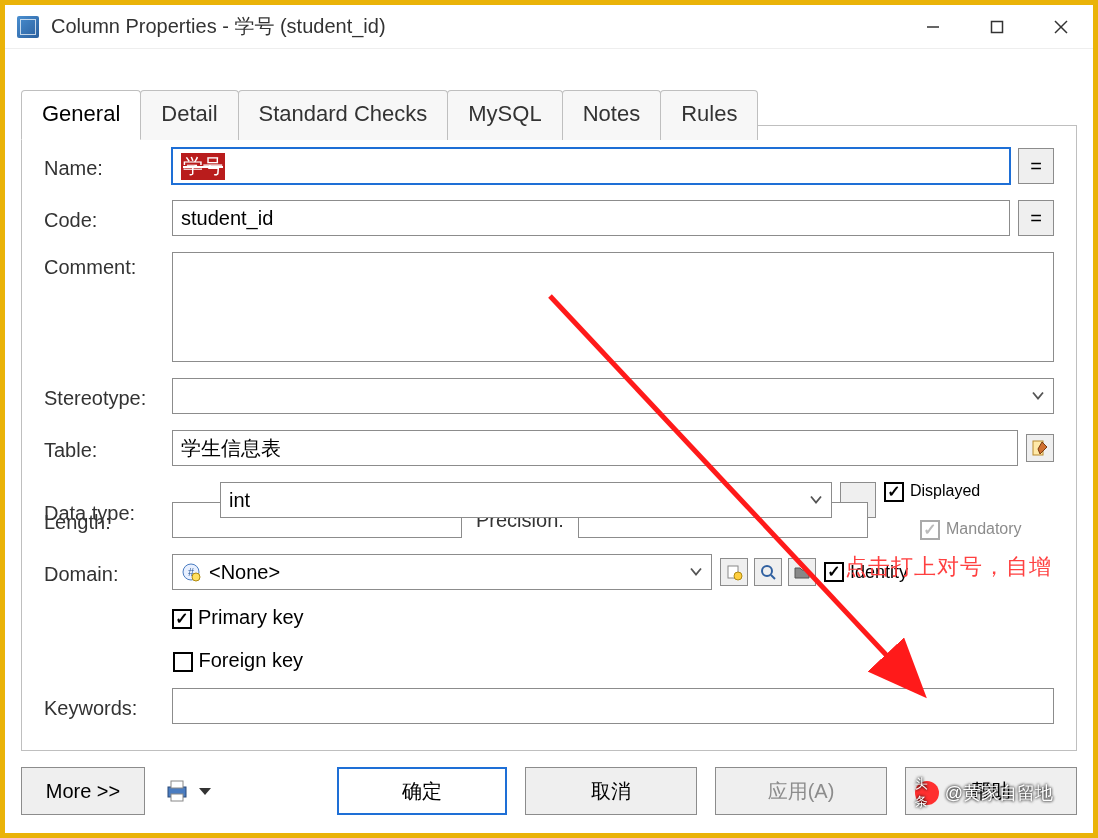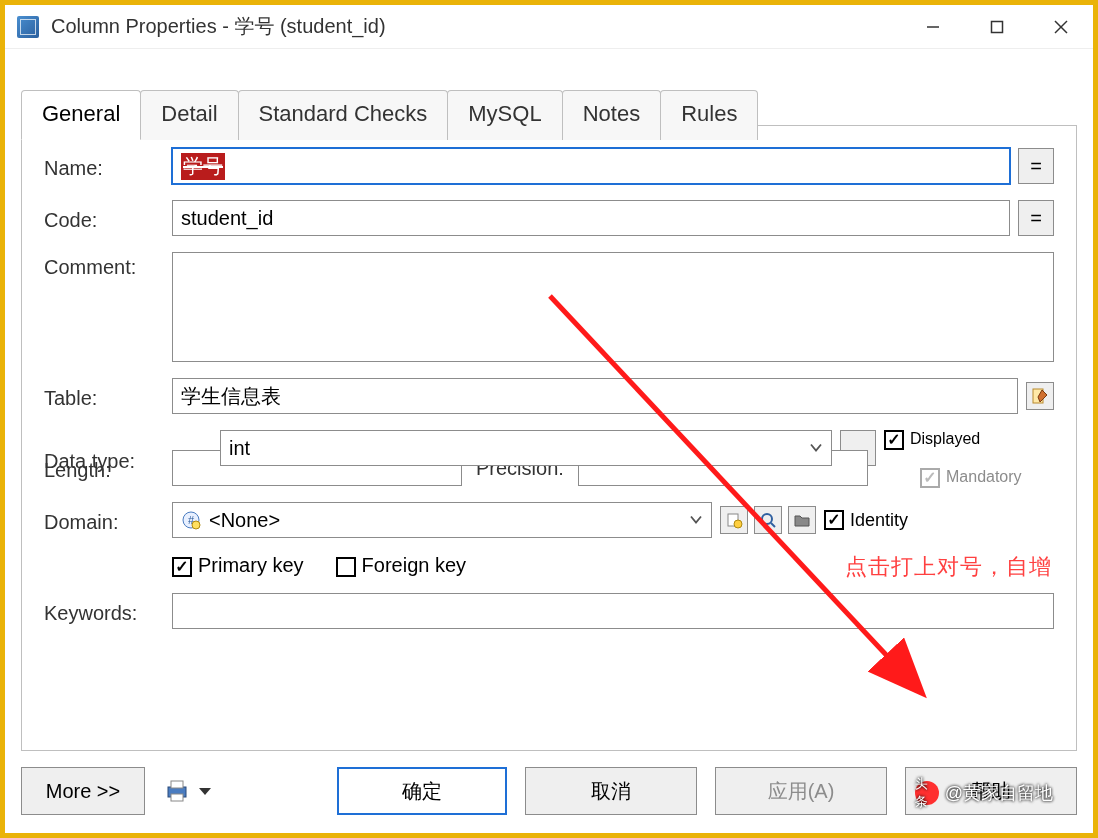--- a/index.html
+++ b/index.html
@@ -26,21 +26,21 @@
     .textarea { flex: 1; height: 110px; border: 1px solid #8c8c8c; resize: none; font-size: 20px; padding: 6px 8px; }
     .sq-btn { width: 36px; height: 36px; border: 1px solid #8c8c8c; background: #efefef; display: flex; align-items: center; justify-content: center; font-size: 20px; }
     .combo { flex: 1; height: 36px; border: 1px solid #8c8c8c; display: flex; align-items: center; padding: 0 8px; font-size: 20px; background: #fff; position: relative; }
     .combo .chev { position: absolute; right: 8px; top: 50%; transform: translateY(-50%); color: #555; }
     .icon-small { width: 28px; height: 28px; border: 1px solid #8c8c8c; background: #efefef; display: flex; align-items: center; justify-content: center; }
     .icon-group { display: flex; gap: 6px; }
     .check { width: 20px; height: 20px; border: 2px solid #000; display: inline-flex; align-items: center; justify-content: center; vertical-align: middle; margin-right: 6px; }
     .check.grey { border-color: #aaa; }
     .check.checked::after { content: "✓"; font-size: 16px; font-weight: bold; line-height: 1; }
     .check-disabled::after { content: "✓"; color: #bbb; font-size: 16px; font-weight: bold; line-height: 1; }
-    .check-row { display: flex; align-items: center; gap: 32px; font-size: 20px; }
+    .check-row { display: flex; align-items: center; gap: 20px; font-size: 20px; flex-direction: column; }
     .check-col { display: flex; flex-direction: column; gap: 18px; font-size: 16px; width: 170px; justify-content: space-between; }
     .footer { display: flex; gap: 18px; align-items: center; padding: 16px 0 0; }
     .btn { height: 48px; border: 1px solid #8c8c8c; background: #efefef; font-size: 20px; display: flex; align-items: center; justify-content: center; }
     .btn.primary { border: 2px solid #1e6fd6; background: #fff; color: #000; width: 170px; }
     .btn.std { width: 172px; }
     .btn.more { width: 124px; font-weight: 500; }
     .btn.disabled { color: #8c8c8c; }
     .arrow-overlay { position: absolute; left: 518px; top: 160px; pointer-events: none; }
     .red-annot { position: absolute; right: 24px; bottom: 168px; color: #ff4040; font-size: 22px; font-weight: 400; letter-spacing: 1px; pointer-events: none; }
     .watermark { position: absolute; bottom: 28px; right: 40px; display: flex; align-items: center; gap: 6px; font-size: 18px; color: #fff; text-shadow: 0 0 3px rgba(0,0,0,.8),0 0 3px rgba(0,0,0,.8); pointer-events: none; }
@@ -109,20 +109,31 @@
           <input class="input" value="student_id" style="">
           <div class="sq-btn">=</div>
         </div>
       </div>
 
       <div class="form-row">
         <div class="label">Comment:</div>
         <textarea class="textarea" style=""></textarea>
       </div>
 
+      <div class="form-row center">
+        <div class="label">Stereotype:</div>
+        <div class="combo">
+          <span></span>
+          <span class="chev">
+            <svg width="14" height="14" viewBox="0 0 14 14">
+                <polyline points="2,4 7,10 12,4" fill="none" stroke="#555" stroke-width="1.8"></polyline>
+              </svg>
+          </span>
+        </div>
+      </div>
 
       <div class="form-row center">
         <div class="label">Table:</div>
         <div class="field">
           <input class="input" value="学生信息表" style="">
           <div class="icon-small">
             <svg width="18" height="18" viewBox="0 0 18 18">
                 <rect x="2" y="2" width="10" height="14" fill="#ffe9a8" stroke="#b8892f"></rect>
                 <path d="M11 3 L16 8 L9 15 L7 10 Z" fill="#d07030" stroke="#7a3a10"></path>
               </svg>

